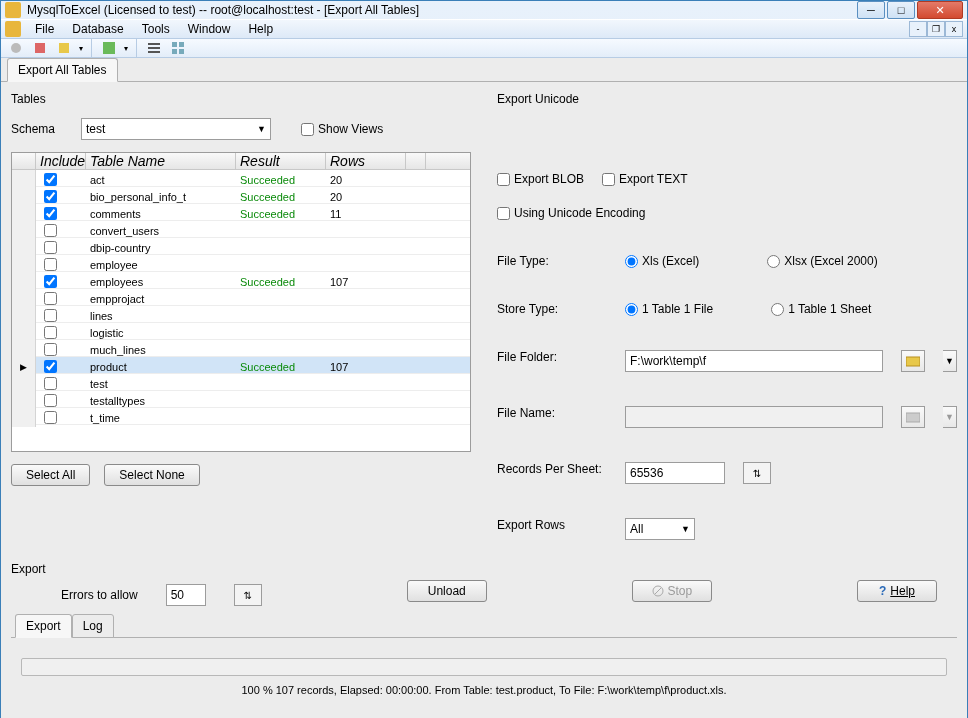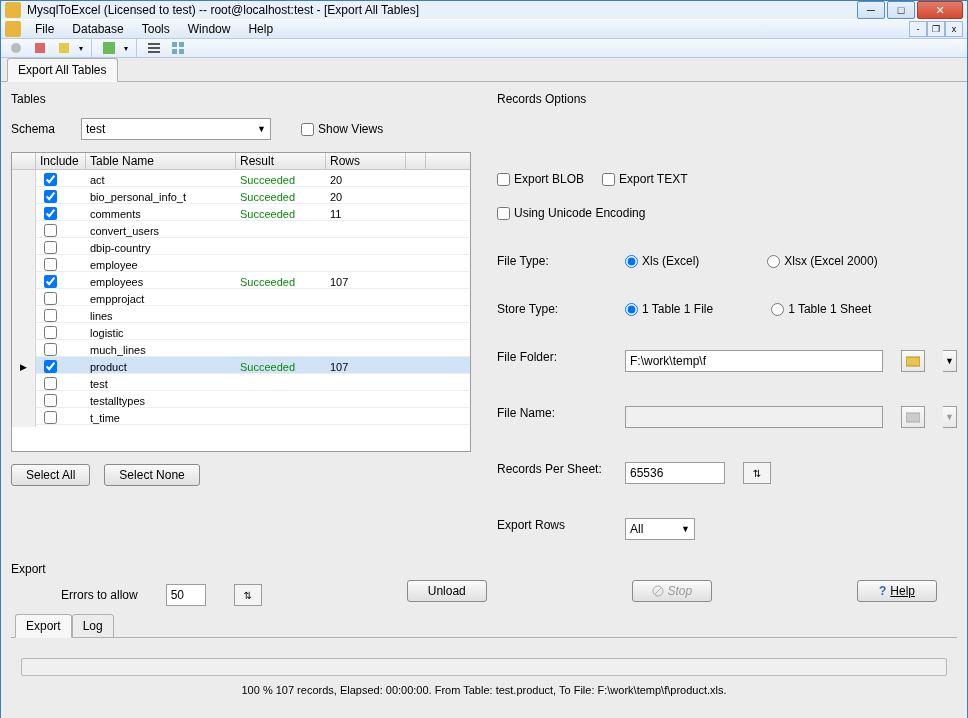--- a/index.html
+++ b/index.html
@@ -27,21 +27,21 @@
 .panel { flex:1; display:flex; flex-direction:column; gap:6px; }
 .panel-title { color:#000; }
 .schema-row { display:flex; align-items:center; gap:10px; margin:6px 0; }
 .combo { flex:1; max-width:190px; height:22px; border:1px solid #9c9c9c; background:#fff; display:flex; align-items:center; padding:0 4px; justify-content:space-between; }
 .combo .arrow { font-size:9px; }
 .chk { display:inline-flex; align-items:center; gap:4px; }
 .chk input { margin:0; width:13px; height:13px; }
 .table-wrap { border:1px solid #9c9c9c; background:#fff; height:300px; overflow:hidden; }
 .thead, .trow { display:grid; grid-template-columns:24px 50px 150px 90px 80px 20px; align-items:center; height:17px; }
 .thead { background:linear-gradient(#f9f9f9,#e6e6e6); border-bottom:1px solid #c8c8c8; }
-.thead .th { border-right:1px solid #c8c8c8; padding:0 4px; height:100%; display:flex; align-items:center; font-size:12px; }
+.thead .th { border-right:1px solid #c8c8c8; padding:0 4px; height:100%; display:flex; align-items:center; font-size:14px;font-style:italic; }
 .trow { border-bottom:1px solid #ededed; }
 .trow .td { padding:0 4px; font-size:11px; }
 .trow .gutter { background:#f0f0f0; border-right:1px solid #d4d4d4; height:100%; display:flex; align-items:center; justify-content:center; }
 .trow.sel { background:#d1e4f7; }
 .trow.sel .gutter::before { content:"▶"; font-size:9px; }
 .succ { color:#0a8a0a; }
 .btn { height:22px; padding:0 14px; border:1px solid #8a8a8a; background:linear-gradient(#fafafa,#e0e0e0); border-radius:3px; display:inline-flex; align-items:center; justify-content:center; gap:4px; }
 .btnrow { display:flex; gap:14px; margin-top:6px; }
 .options { flex:1; padding-left:10px; }
 .opt-row { display:flex; gap:18px; margin:14px 0; }
@@ -288,21 +288,21 @@
               </div>
           </div>
 
           <div class="btnrow">
             <div class="btn">Select All</div>
             <div class="btn">Select None</div>
           </div>
         </div>
 
         <div class="panel options">
-          <div class="panel-title">Records Options</div>
+          <div class="panel-title">Export Unicode</div>
           <div style="height:40px;"></div>
           <div class="opt-row">
             <label class="chk">
               <input type="checkbox" style="">
                 <span>Export BLOB</span>
             </label>
             <label class="chk" style="">
               <input type="checkbox" style="">
                 <span>Export TEXT</span>
             </label>
@@ -372,21 +372,21 @@
 
       <div class="export-group">
         <div class="panel-title">Export</div>
         <div class="action-row">
           <div class="export-bar">
             <span>Errors to allow</span>
             <input class="text-input" style="width: 40px; flex: 0 0 auto;" value="50">
             <div class="spin">⇅</div>
           </div>
           <div class="btn" style="width:80px;">Unload</div>
-          <div class="btn disabled" style="width:80px;font-style:italic;">
+          <div class="btn disabled" style="width:80px;">
             <svg width="12" height="12">
                 <circle cx="6" cy="6" r="5" fill="none" stroke="#aaa"></circle>
                 <line x1="3" y1="9" x2="9" y2="3" stroke="#aaa"></line>
               </svg>
             <span>Stop</span>
           </div>
           <div class="btn" style="width:80px;">
             <span style="color:#2a6ab8;font-weight:bold;">?</span>
             <span style="text-decoration:underline;">Help</span>
           </div>

